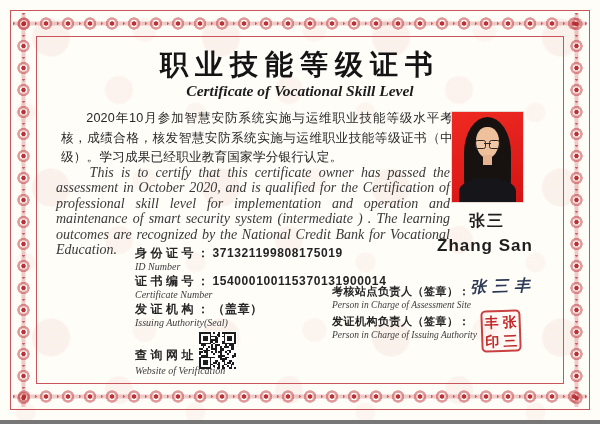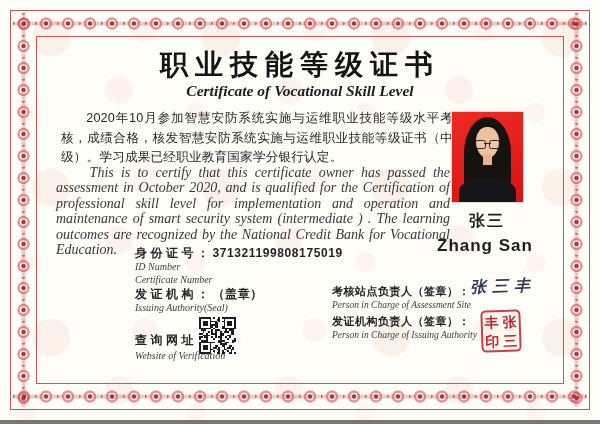--- a/index.html
+++ b/index.html
@@ -121,20 +121,23 @@
     <p class="para-en">This is to certify that this certificate owner has passed the assessment in October 2020, and is qualified for the Certification of professional skill level for implementation and operation and maintenance of smart security system (intermediate ) . The learning outcomes are recognized by the National Credit Bank for Vocational Education.</p>
 
     <div class="fields">
       <div class="field">
         <div class="cn-line">
           <span class="cn-label">身份证号：</span><span class="cn-value">371321199808175019</span>
         </div>
         <div class="en-line">ID Number</div>
       </div>
       <div class="field">
+        <div class="cn-line">
+          <span class="cn-label">证书编号：</span><span class="cn-value">154000100115370131900014</span>
+        </div>
         <div class="en-line">Certificate Number</div>
       </div>
       <div class="field">
         <div class="cn-line">
           <span class="cn-label">发证机构：</span><span class="cn-value">（盖章）</span>
         </div>
         <div class="en-line">Issuing Authority(Seal)</div>
       </div>
       <div class="field field-website">
         <div class="cn-line">

